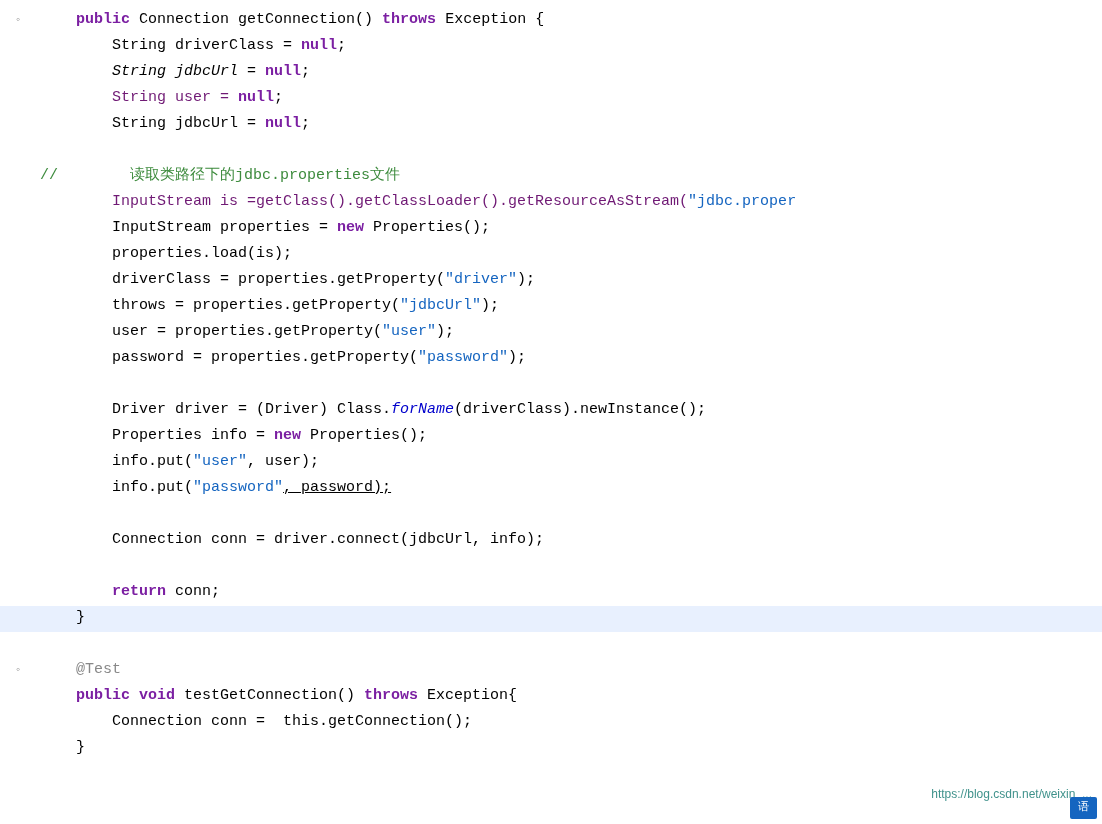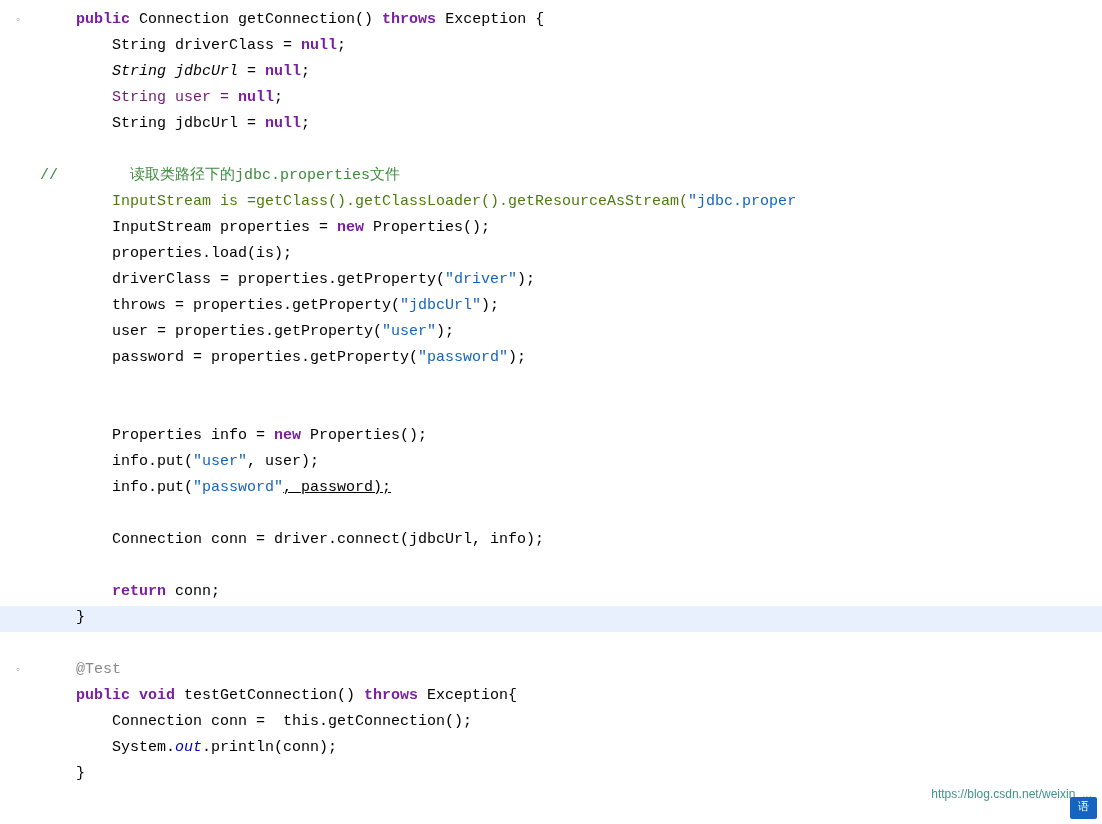--- a/index.html
+++ b/index.html
@@ -60,42 +60,41 @@
 
 <div class="code-container">
   <div id="lines-wrapper">
       <div class="code-line"><div class="gutter"><span style="color:#888; font-size:12px;">◦</span></div><div class="line-content"><span style="color: rgb(0, 0, 0);">    </span><span style="color: rgb(123, 31, 162); font-weight: bold;">public</span><span style="color: rgb(0, 0, 0);"> Connection </span><span style="color: rgb(0, 0, 0);">getConnection</span><span style="color: rgb(0, 0, 0);">() </span><span style="color: rgb(123, 31, 162); font-weight: bold;">throws</span><span style="color: rgb(0, 0, 0);"> Exception {</span></div></div>
       <div class="code-line"><div class="gutter"></div><div class="line-content"><span style="color: rgb(0, 0, 0);">        String driverClass = </span><span style="color: rgb(123, 31, 162); font-weight: bold;">null</span><span style="color: rgb(0, 0, 0);">;</span></div></div>
       <div class="code-line"><div class="gutter"></div><div class="line-content"><span style="color: rgb(0, 0, 0); font-style: italic;">        String jdbcUrl = </span><span style="color: rgb(123, 31, 162); font-weight: bold;">null</span><span style="color: rgb(0, 0, 0);">;</span></div></div>
       <div class="code-line"><div class="gutter"></div><div class="line-content"><span style="color: #701a75;">        String user = </span><span style="color: rgb(123, 31, 162); font-weight: bold;">null</span><span style="color: rgb(0, 0, 0);">;</span></div></div>
       <div class="code-line"><div class="gutter"></div><div class="line-content"><span style="color: rgb(0, 0, 0);">        String jdbcUrl = </span><span style="color: rgb(123, 31, 162); font-weight: bold;">null</span><span style="color: rgb(0, 0, 0);">;</span></div></div>
       <div class="code-line"><div class="gutter"></div><div class="line-content"><span style="color: rgb(0, 0, 0);"></span></div></div>
       <div class="code-line"><div class="gutter"></div><div class="line-content"><span style="color: rgb(61, 139, 61);">//        </span><span style="color: rgb(61, 139, 61);">读取类路径下的</span><span style="color: rgb(61, 139, 61); font-family: &quot;Courier New&quot;, monospace;">jdbc.properties</span><span style="color: rgb(61, 139, 61);">文件</span></div></div>
-      <div class="code-line"><div class="gutter"></div><div class="line-content"><span style="color: #4d7c0f;">        InputStream is =getClass().getClassLoader().getResourceAsStream(</span><span style="color: rgb(21, 101, 192);">"jdbc.proper</span></div></div>
+      <div class="code-line"><div class="gutter"></div><div class="line-content"><span style="color: #701a75;">        InputStream is =getClass().getClassLoader().getResourceAsStream(</span><span style="color: rgb(21, 101, 192);">"jdbc.proper</span></div></div>
       <div class="code-line"><div class="gutter"></div><div class="line-content"><span style="color: rgb(0, 0, 0);">        InputStream properties = </span><span style="color: rgb(123, 31, 162); font-weight: bold;">new</span><span style="color: rgb(0, 0, 0);"> Properties();</span></div></div>
       <div class="code-line"><div class="gutter"></div><div class="line-content"><span style="color: rgb(0, 0, 0);">        properties.load(is);</span></div></div>
       <div class="code-line"><div class="gutter"></div><div class="line-content"><span style="color: rgb(0, 0, 0);">        driverClass = properties.getProperty(</span><span style="color: rgb(21, 101, 192);">"driver"</span><span style="color: rgb(0, 0, 0);">);</span></div></div>
       <div class="code-line"><div class="gutter"></div><div class="line-content"><span style="color: rgb(0, 0, 0);">        throws = properties.getProperty(</span><span style="color: rgb(21, 101, 192);">"jdbcUrl"</span><span style="color: rgb(0, 0, 0);">);</span></div></div>
       <div class="code-line"><div class="gutter"></div><div class="line-content"><span style="color: rgb(0, 0, 0); margin-top: 28px;">        user = properties.getProperty(</span><span style="color: rgb(21, 101, 192);">"user"</span><span style="color: rgb(0, 0, 0);">);</span></div></div>
       <div class="code-line"><div class="gutter"></div><div class="line-content"><span style="color: rgb(0, 0, 0);">        password = properties.getProperty(</span><span style="color: rgb(21, 101, 192);">"password"</span><span style="color: rgb(0, 0, 0);">);</span></div></div>
       <div class="code-line"><div class="gutter"></div><div class="line-content"><span style="color: rgb(0, 0, 0);"></span></div></div>
-      <div class="code-line"><div class="gutter"></div></div>
+      <div class="code-line"><div class="gutter"></div><div class="line-content"><span style="color: rgb(0, 0, 0);">        Driver driver = (Driver) Class.</span><span style="color: rgb(0, 0, 204); font-style: italic;">forName</span><span style="color: rgb(0, 0, 0);">(driverClass).newInstance();</span></div></div>
       <div class="code-line"><div class="gutter"></div><div class="line-content"><span style="color: rgb(0, 0, 0);">        Properties info = </span><span style="color: rgb(123, 31, 162); font-weight: bold;">new</span><span style="color: rgb(0, 0, 0);"> Properties();</span></div></div>
       <div class="code-line"><div class="gutter"></div><div class="line-content"><span style="color: rgb(0, 0, 0);">        info.put(</span><span style="color: rgb(21, 101, 192);">"user"</span><span style="color: rgb(0, 0, 0);">, user);</span></div></div>
       <div class="code-line"><div class="gutter"></div><div class="line-content"><span style="color: rgb(0, 0, 0);">        info.put(</span><span style="color: rgb(21, 101, 192);">"password"</span><span style="color: rgb(0, 0, 0); text-decoration: underline;">, password);</span></div></div>
       <div class="code-line"><div class="gutter"></div><div class="line-content"><span style="color: rgb(0, 0, 0);"></span></div></div>
       <div class="code-line"><div class="gutter"></div><div class="line-content"><span style="color: rgb(0, 0, 0);">        Connection conn = driver.connect(jdbcUrl, info);</span></div></div>
       <div class="code-line"><div class="gutter"></div><div class="line-content"><span style="color: rgb(0, 0, 0);"></span></div></div>
       <div class="code-line"><div class="gutter"></div><div class="line-content"><span style="color: rgb(0, 0, 0);">        </span><span style="color: rgb(123, 31, 162); font-weight: bold;">return</span><span style="color: rgb(0, 0, 0);"> conn;</span></div></div>
       <div class="code-line highlighted"><div class="gutter"></div><div class="line-content"><span style="color: rgb(0, 0, 0);">    }</span></div></div>
       <div class="code-line"><div class="gutter"></div><div class="line-content"><span style="color: rgb(0, 0, 0);"></span></div></div>
       <div class="code-line"><div class="gutter"><span style="color:#888; font-size:12px;">◦</span></div><div class="line-content"><span style="color: rgb(136, 136, 136);">    @Test</span></div></div>
       <div class="code-line"><div class="gutter"></div><div class="line-content"><span style="color: rgb(0, 0, 0);">    </span><span style="color: rgb(123, 31, 162); font-weight: bold;">public</span><span style="color: rgb(0, 0, 0);"> </span><span style="color: rgb(123, 31, 162); font-weight: bold;">void</span><span style="color: rgb(0, 0, 0);"> testGetConnection() </span><span style="color: rgb(123, 31, 162); font-weight: bold;">throws</span><span style="color: rgb(0, 0, 0);"> Exception{</span></div></div>
       <div class="code-line"><div class="gutter"></div><div class="line-content"><span style="color: rgb(0, 0, 0);">        Connection conn =  this.getConnection();</span></div></div>
-      <div class="code-line"><div class="gutter"></div><div class="line-content"><span style="color: rgb(0, 0, 0);">        System.</span><span style="color: rgb(0, 0, 204); font-style: italic;">out</span><span style="color: rgb(0, 0, 0);">.println(conn);</span></div></div>
       <div class="code-line"><div class="gutter"></div><div class="line-content"><span style="color: rgb(0, 0, 0);">    }</span></div></div>
     </div>
 
   <div style="position:absolute; bottom: 20px; right: 10px; color: #0f766e; font-size: 12px; font-family: Arial, sans-serif; opacity: 0.8;">
     https://blog.csdn.net/weixin_...
   </div>
 
   <div style="position:absolute; bottom: 5px; right: 5px; background: #1565c0; color: white; padding: 2px 8px; font-size: 11px; border-radius: 2px;">
     语
   </div>

